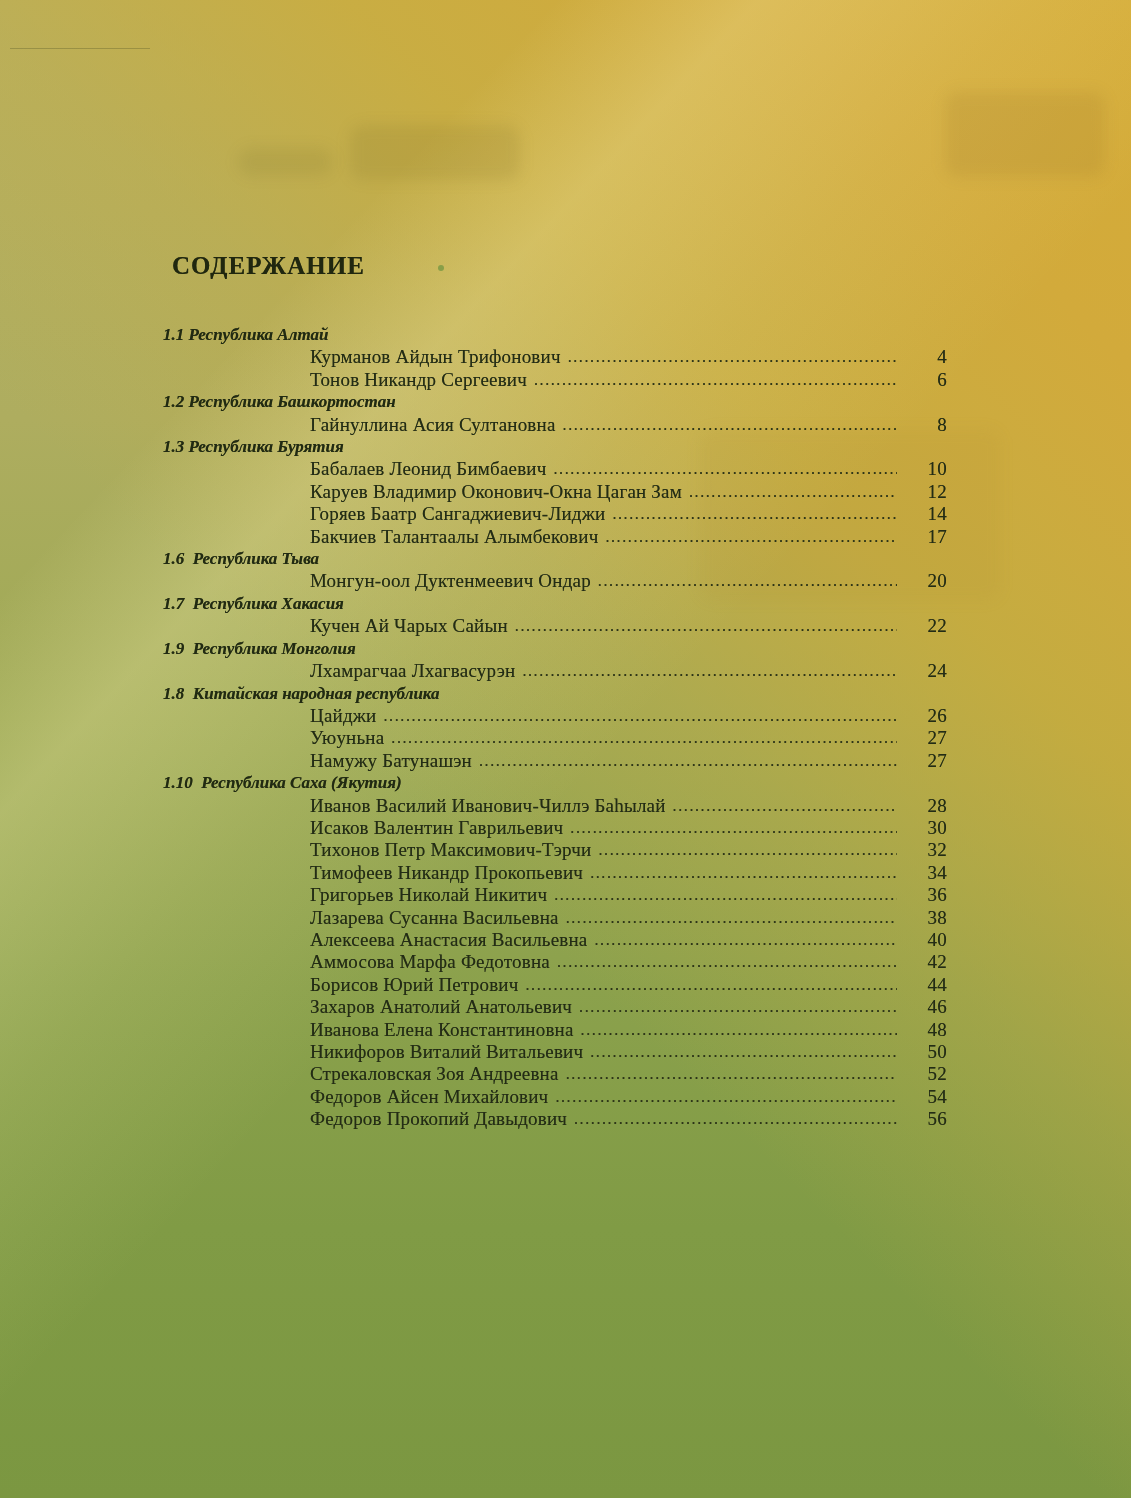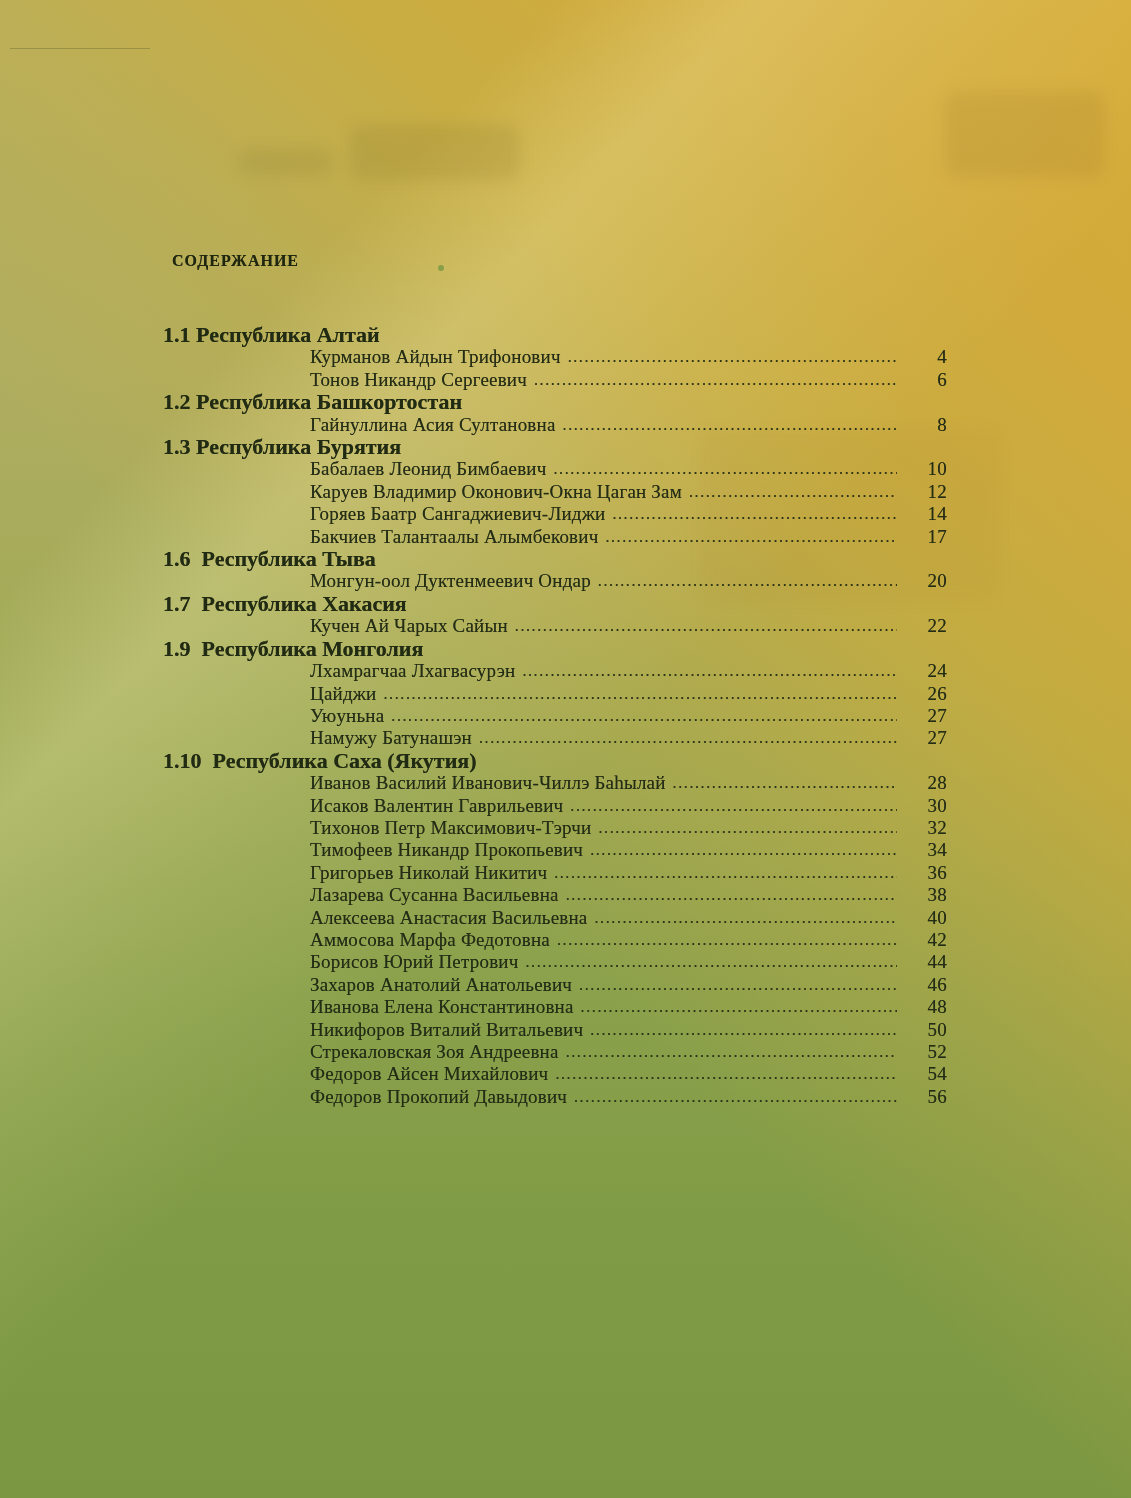--- a/index.html
+++ b/index.html
@@ -61,40 +61,41 @@
     border-radius: 50%;
     background: rgba(100,145,60,0.65);
     filter: blur(0.5px);
   }
 
   .page-title {
     position: absolute;
     left: 172px;
     top: 252px;
     margin: 0;
-    font-size: 16px;
+    font-size: 25px;
     font-weight: bold;
     letter-spacing: 1px;
     color: #20270f;
     text-shadow: 0 0 0.6px rgba(32,39,15,0.7);
   }
 
   .toc-list {
     position: absolute;
     left: 163px;
     top: 324px;
     width: 784px;
   }
   .section-label {
-    font-size: 22px;
+    font-size: 17px;
     font-weight: bold;
     line-height: 22.4px;
     white-space: pre;
     color: #212a12;
     text-shadow: 0 0 0.6px rgba(33,42,18,0.65);
+    font-style: italic;
   }
   .entry {
     display: flex;
     align-items: flex-start;
     padding-left: 147px;
     line-height: 22.4px;
     font-size: 19px;
     letter-spacing: 0.2px;
     color: #232c15;
     text-shadow: 0 0 0.5px rgba(35,44,21,0.55);
@@ -182,20 +183,21 @@
       <span class="name">Кучен Ай Чарых Сайын</span>
       <span class="dots">................................................................................................................................................................................................................................................</span>
       <span class="pagenum">22</span>
     </div>
     <div class="section-label">1.9  Республика Монголия</div>
     <div class="entry">
       <span class="name">Лхамрагчаа  Лхагвасурэн</span>
       <span class="dots">................................................................................................................................................................................................................................................</span>
       <span class="pagenum">24</span>
     </div>
+    <div class="section-label">1.8  Китайская народная республика</div>
     <div class="entry">
       <span class="name">Цайджи</span>
       <span class="dots">................................................................................................................................................................................................................................................</span>
       <span class="pagenum">26</span>
     </div>
     <div class="entry">
       <span class="name">Уюуньна</span>
       <span class="dots">................................................................................................................................................................................................................................................</span>
       <span class="pagenum">27</span>
     </div>

